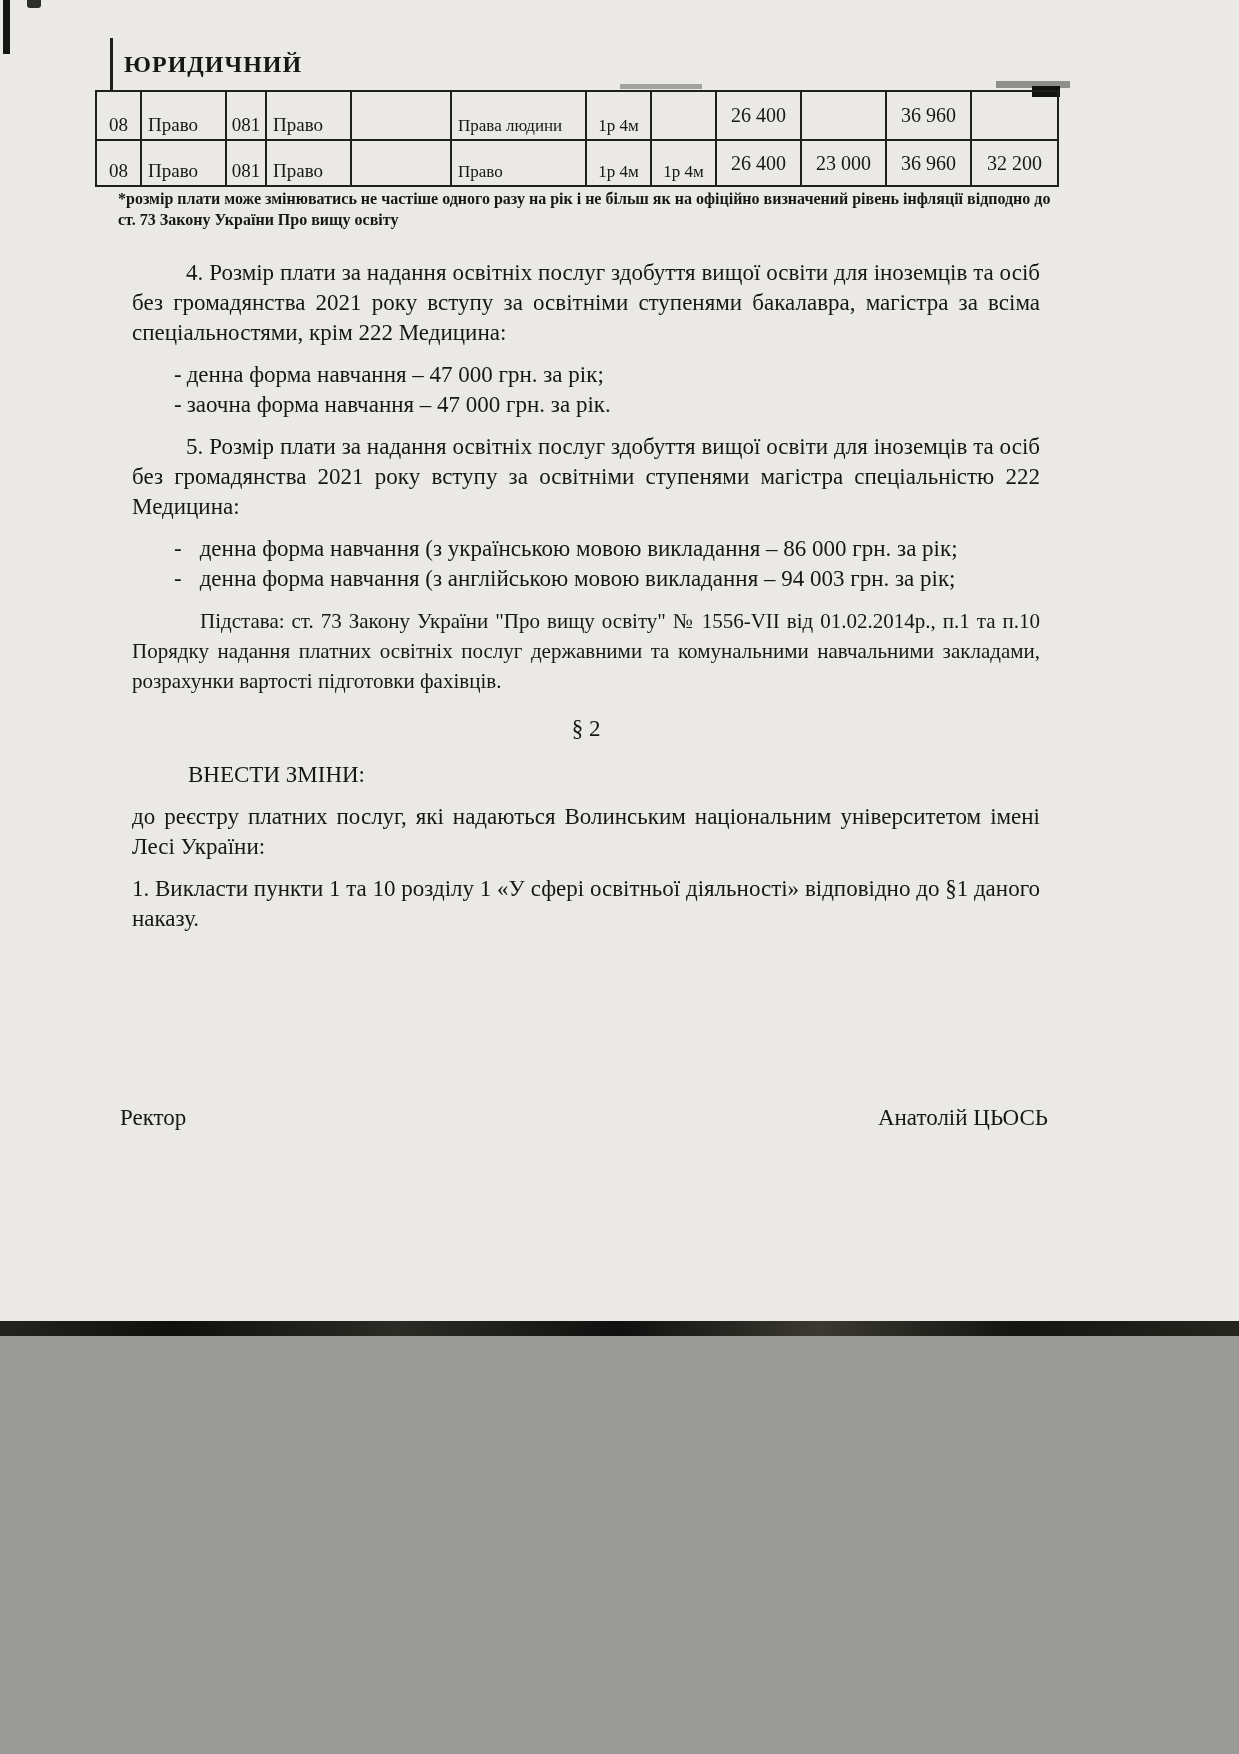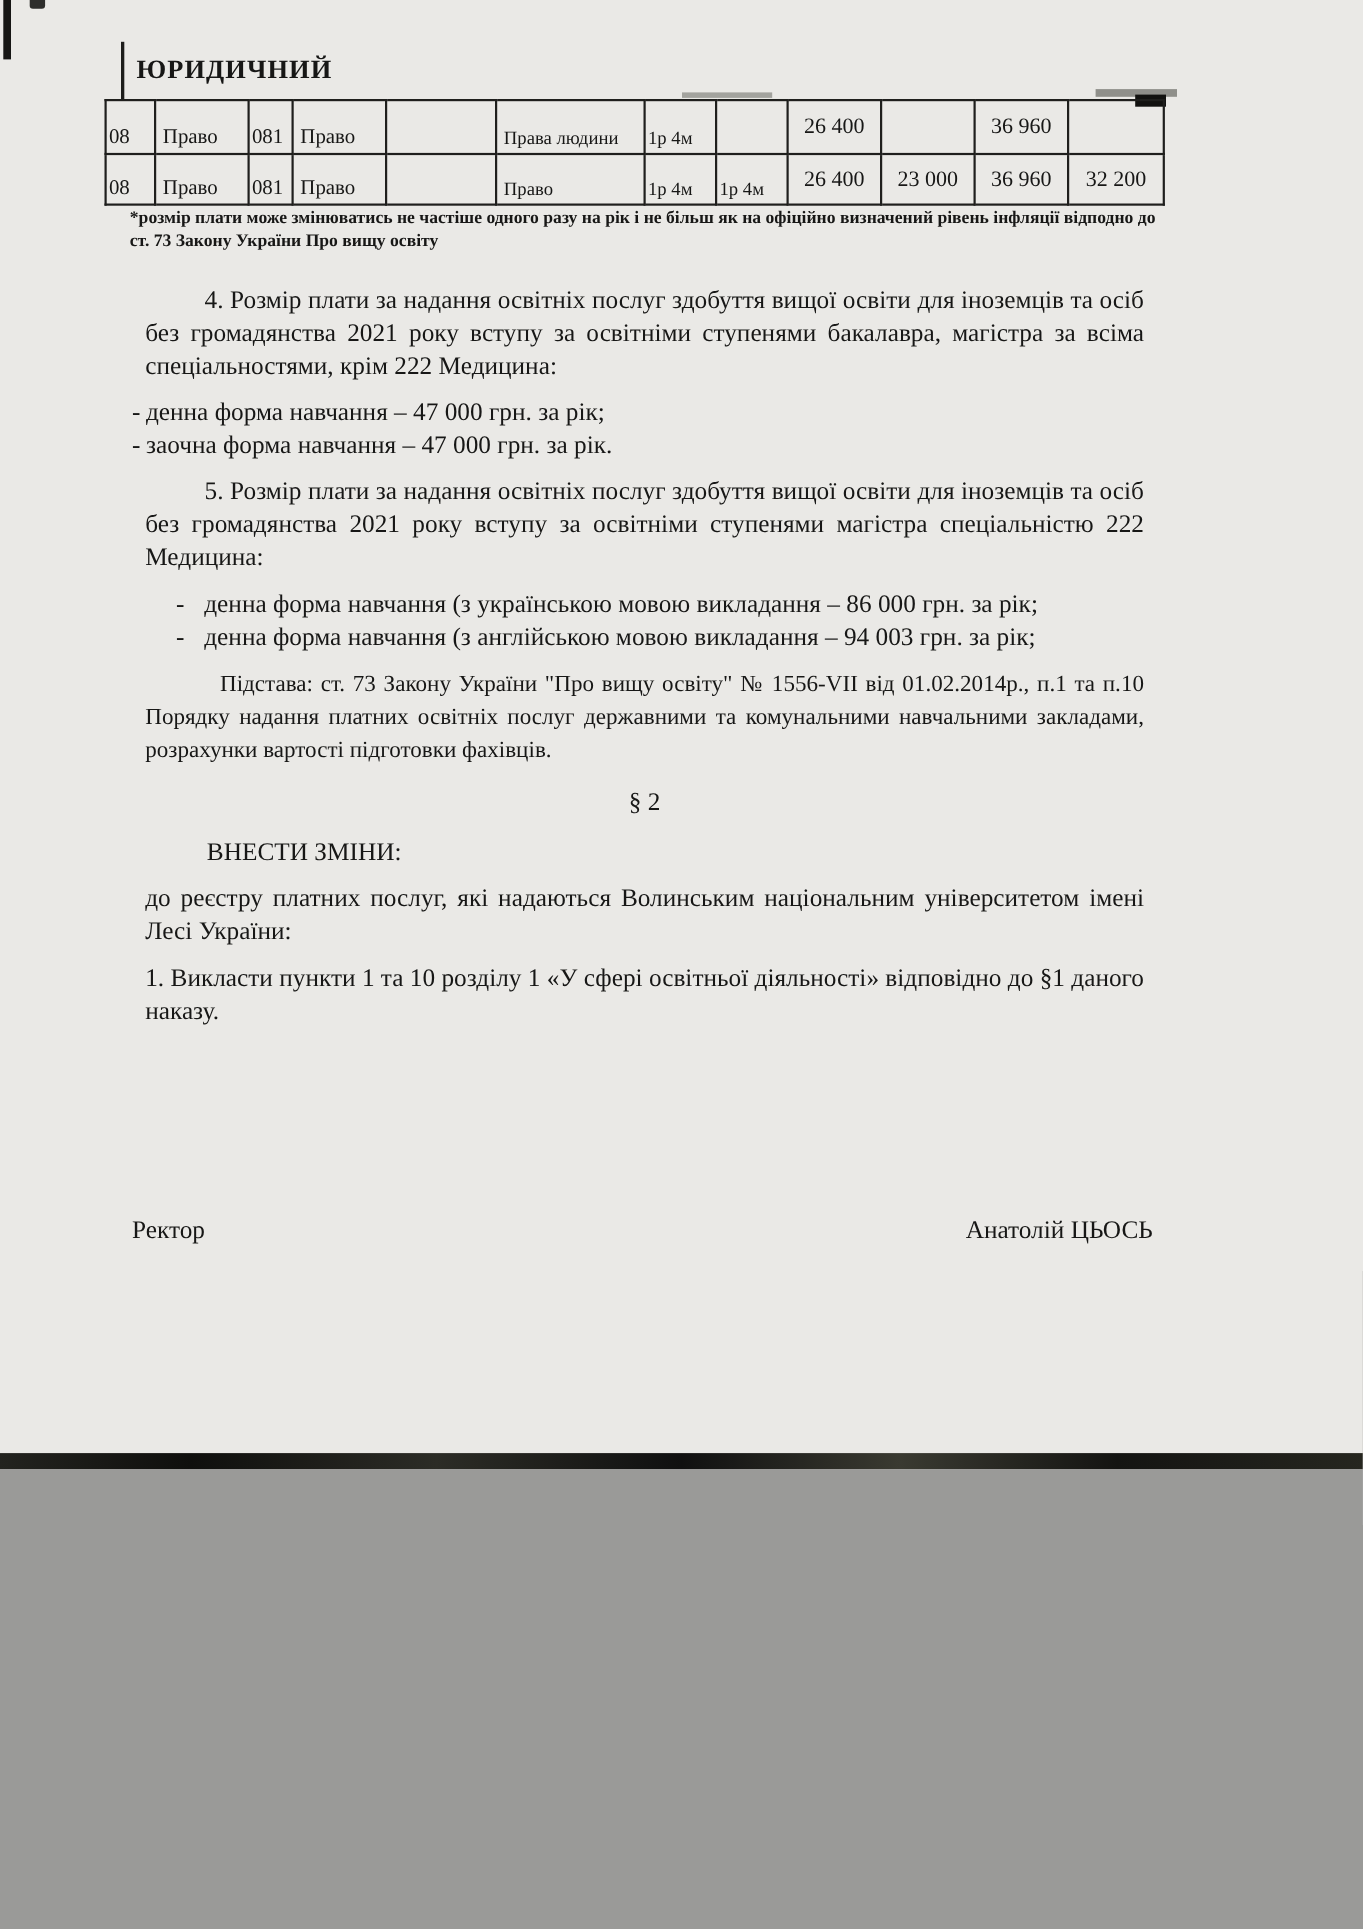--- a/index.html
+++ b/index.html
@@ -39,41 +39,41 @@
     width:962px; border-collapse:collapse; table-layout:fixed;
   }
   .fee-table td {
     border:2px solid #1f1f1d;
     padding:0 2px;
     overflow:hidden; white-space:nowrap;
   }
   .fee-table tr.r1 { height:49px; }
   .fee-table tr.r2 { height:46px; }
   .fee-table td.txt { vertical-align:bottom; padding-bottom:3px; font-size:19px; }
-  .fee-table td.ctr { text-align:left; }
+  .fee-table td.ctr { text-align:center; }
   .fee-table td.lft { text-align:left; padding-left:6px; }
   .fee-table td.sm  { font-size:17px; }
   .fee-table td.num { vertical-align:middle; text-align:center; font-size:20px; }
 
   
   .footnote {
     position:absolute; left:118px; top:188px; width:938px;
     font-size:16px; font-weight:bold; line-height:21px;
   }
 
   
   .main-text {
     position:absolute; left:120px; top:246px; width:932px;
     font-size:23px; line-height:30px;
   }
   p.just { margin:12px; text-align:justify; }
   p.ind  { text-indent:54px; }
-  .fee-item { white-space:nowrap; }
+  .fee-item { margin-left:54px; white-space:nowrap; }
   .fee-item .dash { margin-right:5px; }
-  .fee-item-med { margin-left:40px; white-space:nowrap; }
+  .fee-item-med { margin-left:54px; white-space:nowrap; }
   .fee-item-med .dash { margin-right:18px; }
 
   .legal-basis {
     margin-top:28px; font-size:21px; line-height:30px;
     text-align:justify; text-indent:68px;
   }
   .section-mark { margin-top:18px; text-align:center; font-size:23px; }
   .amend-heading { margin-top:16px; margin-left:68px; font-size:23px; }
   .amend-intro { margin-top:14px; }
   .amend-item { margin-top:12px; }

